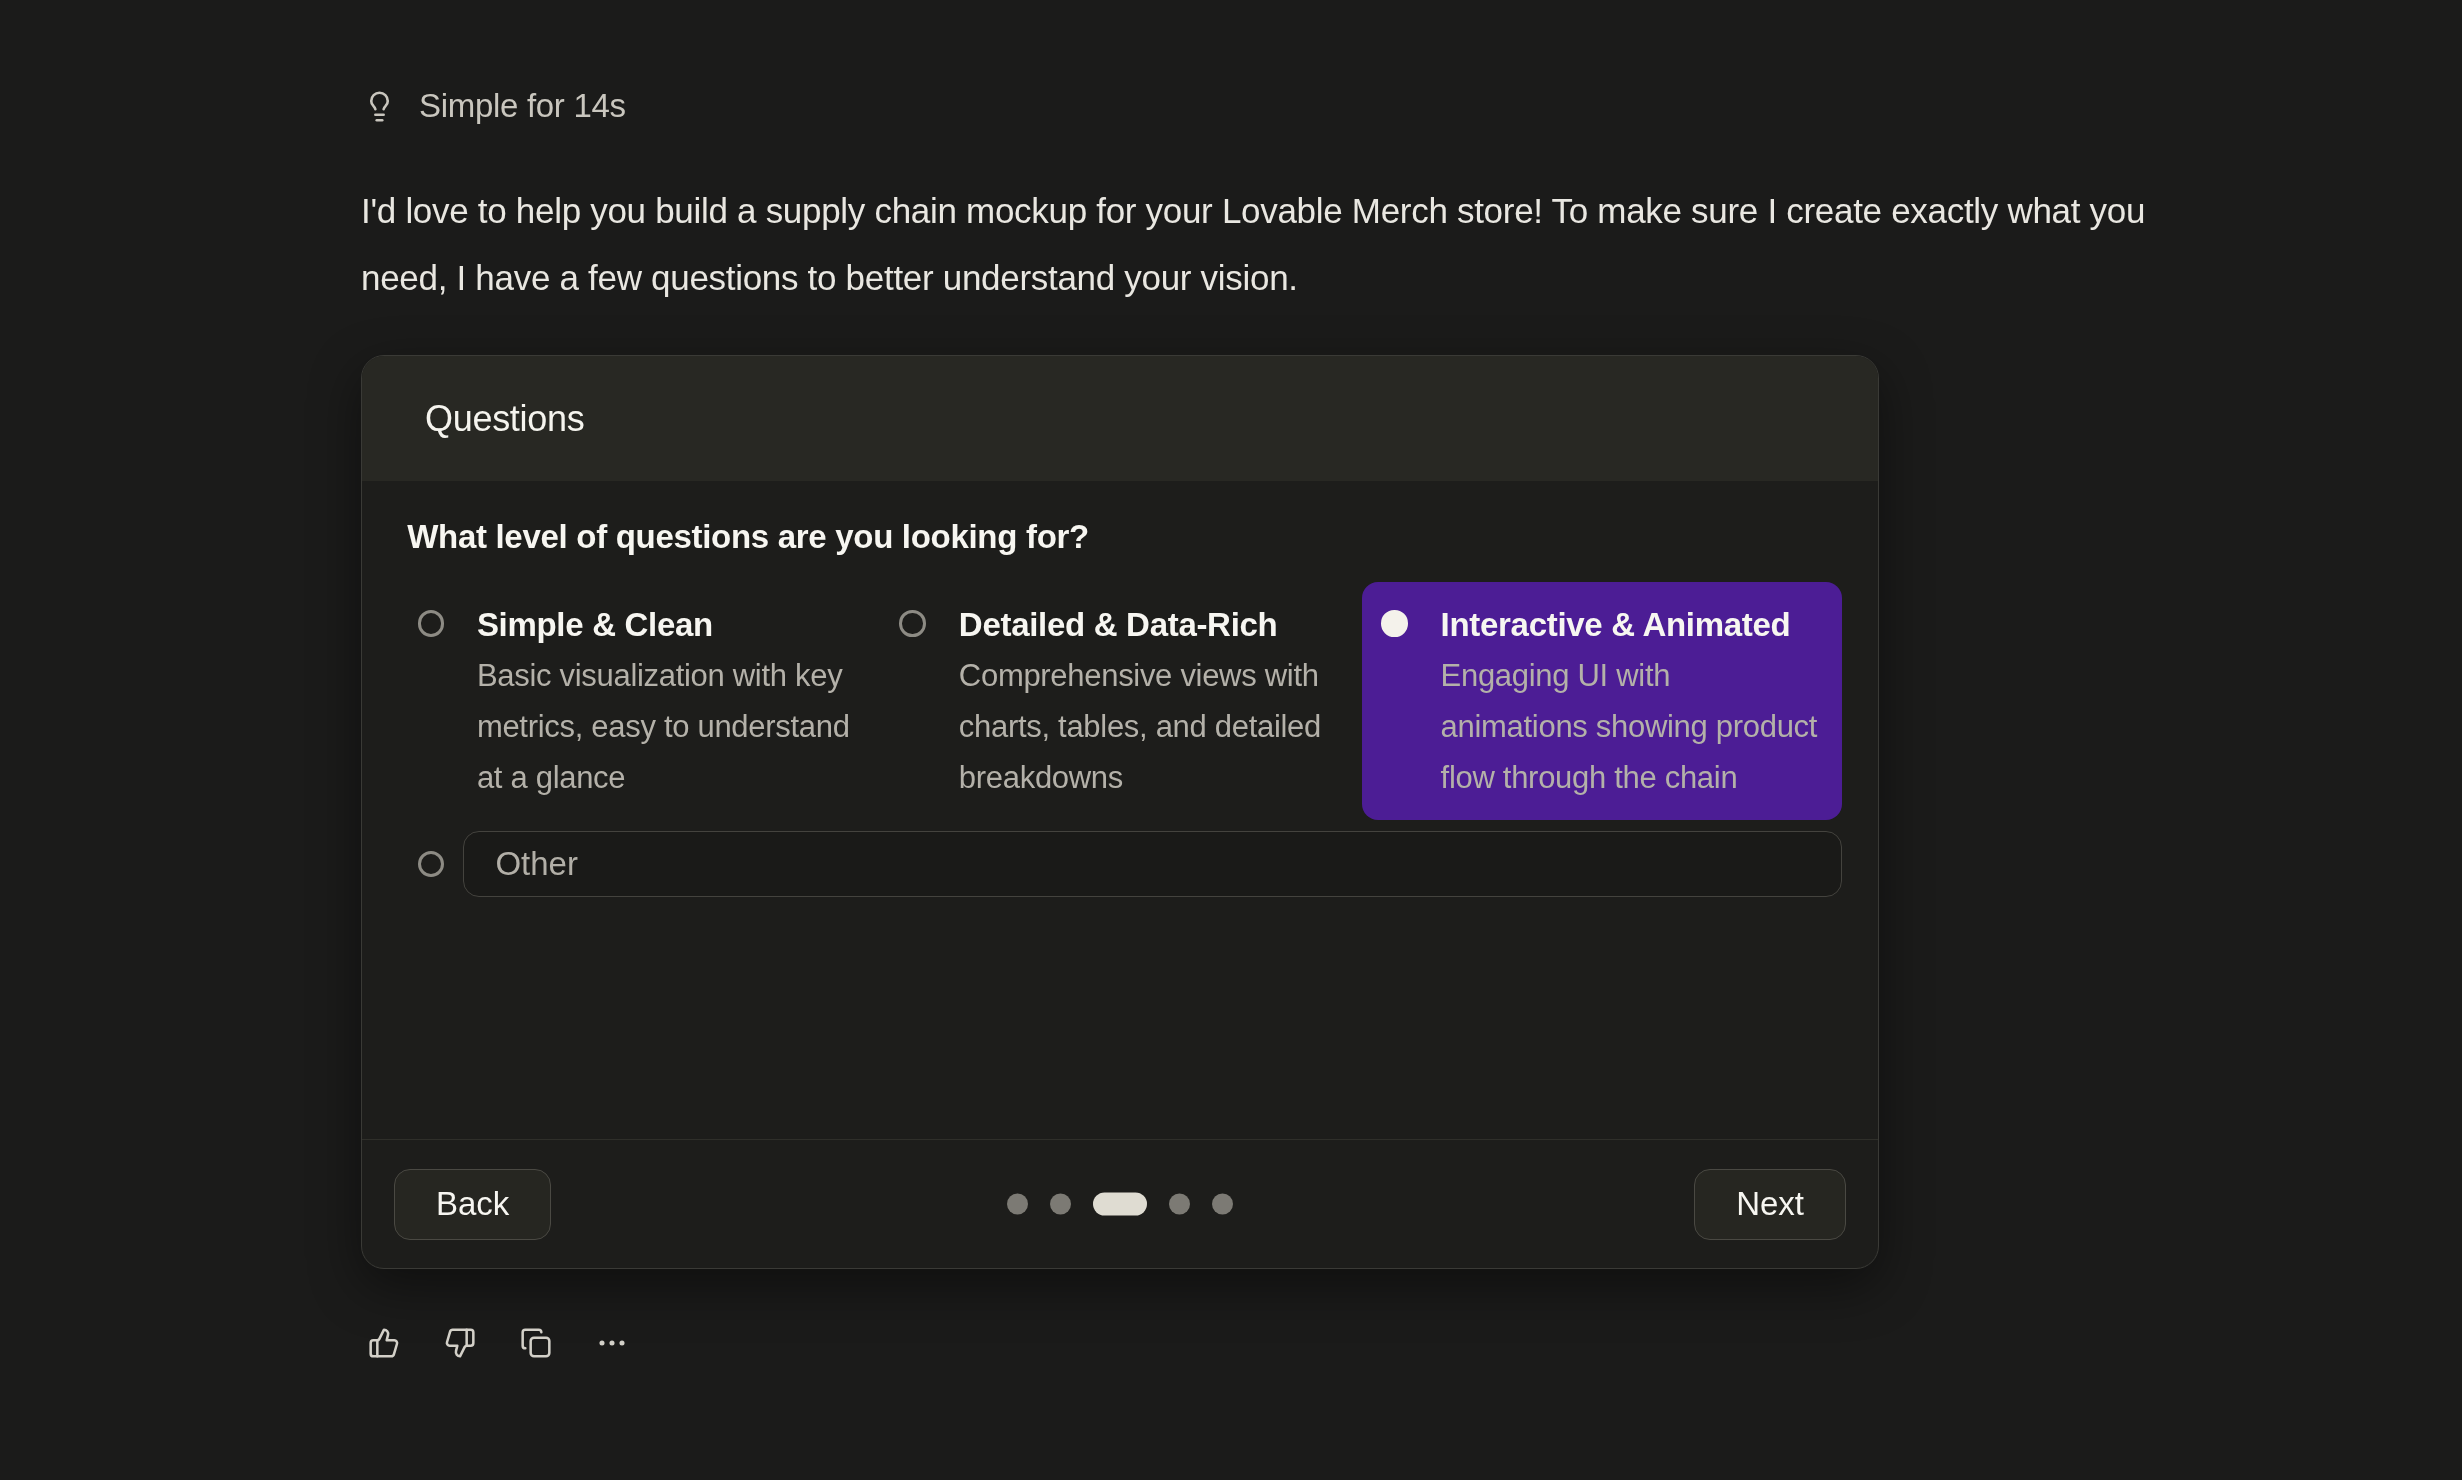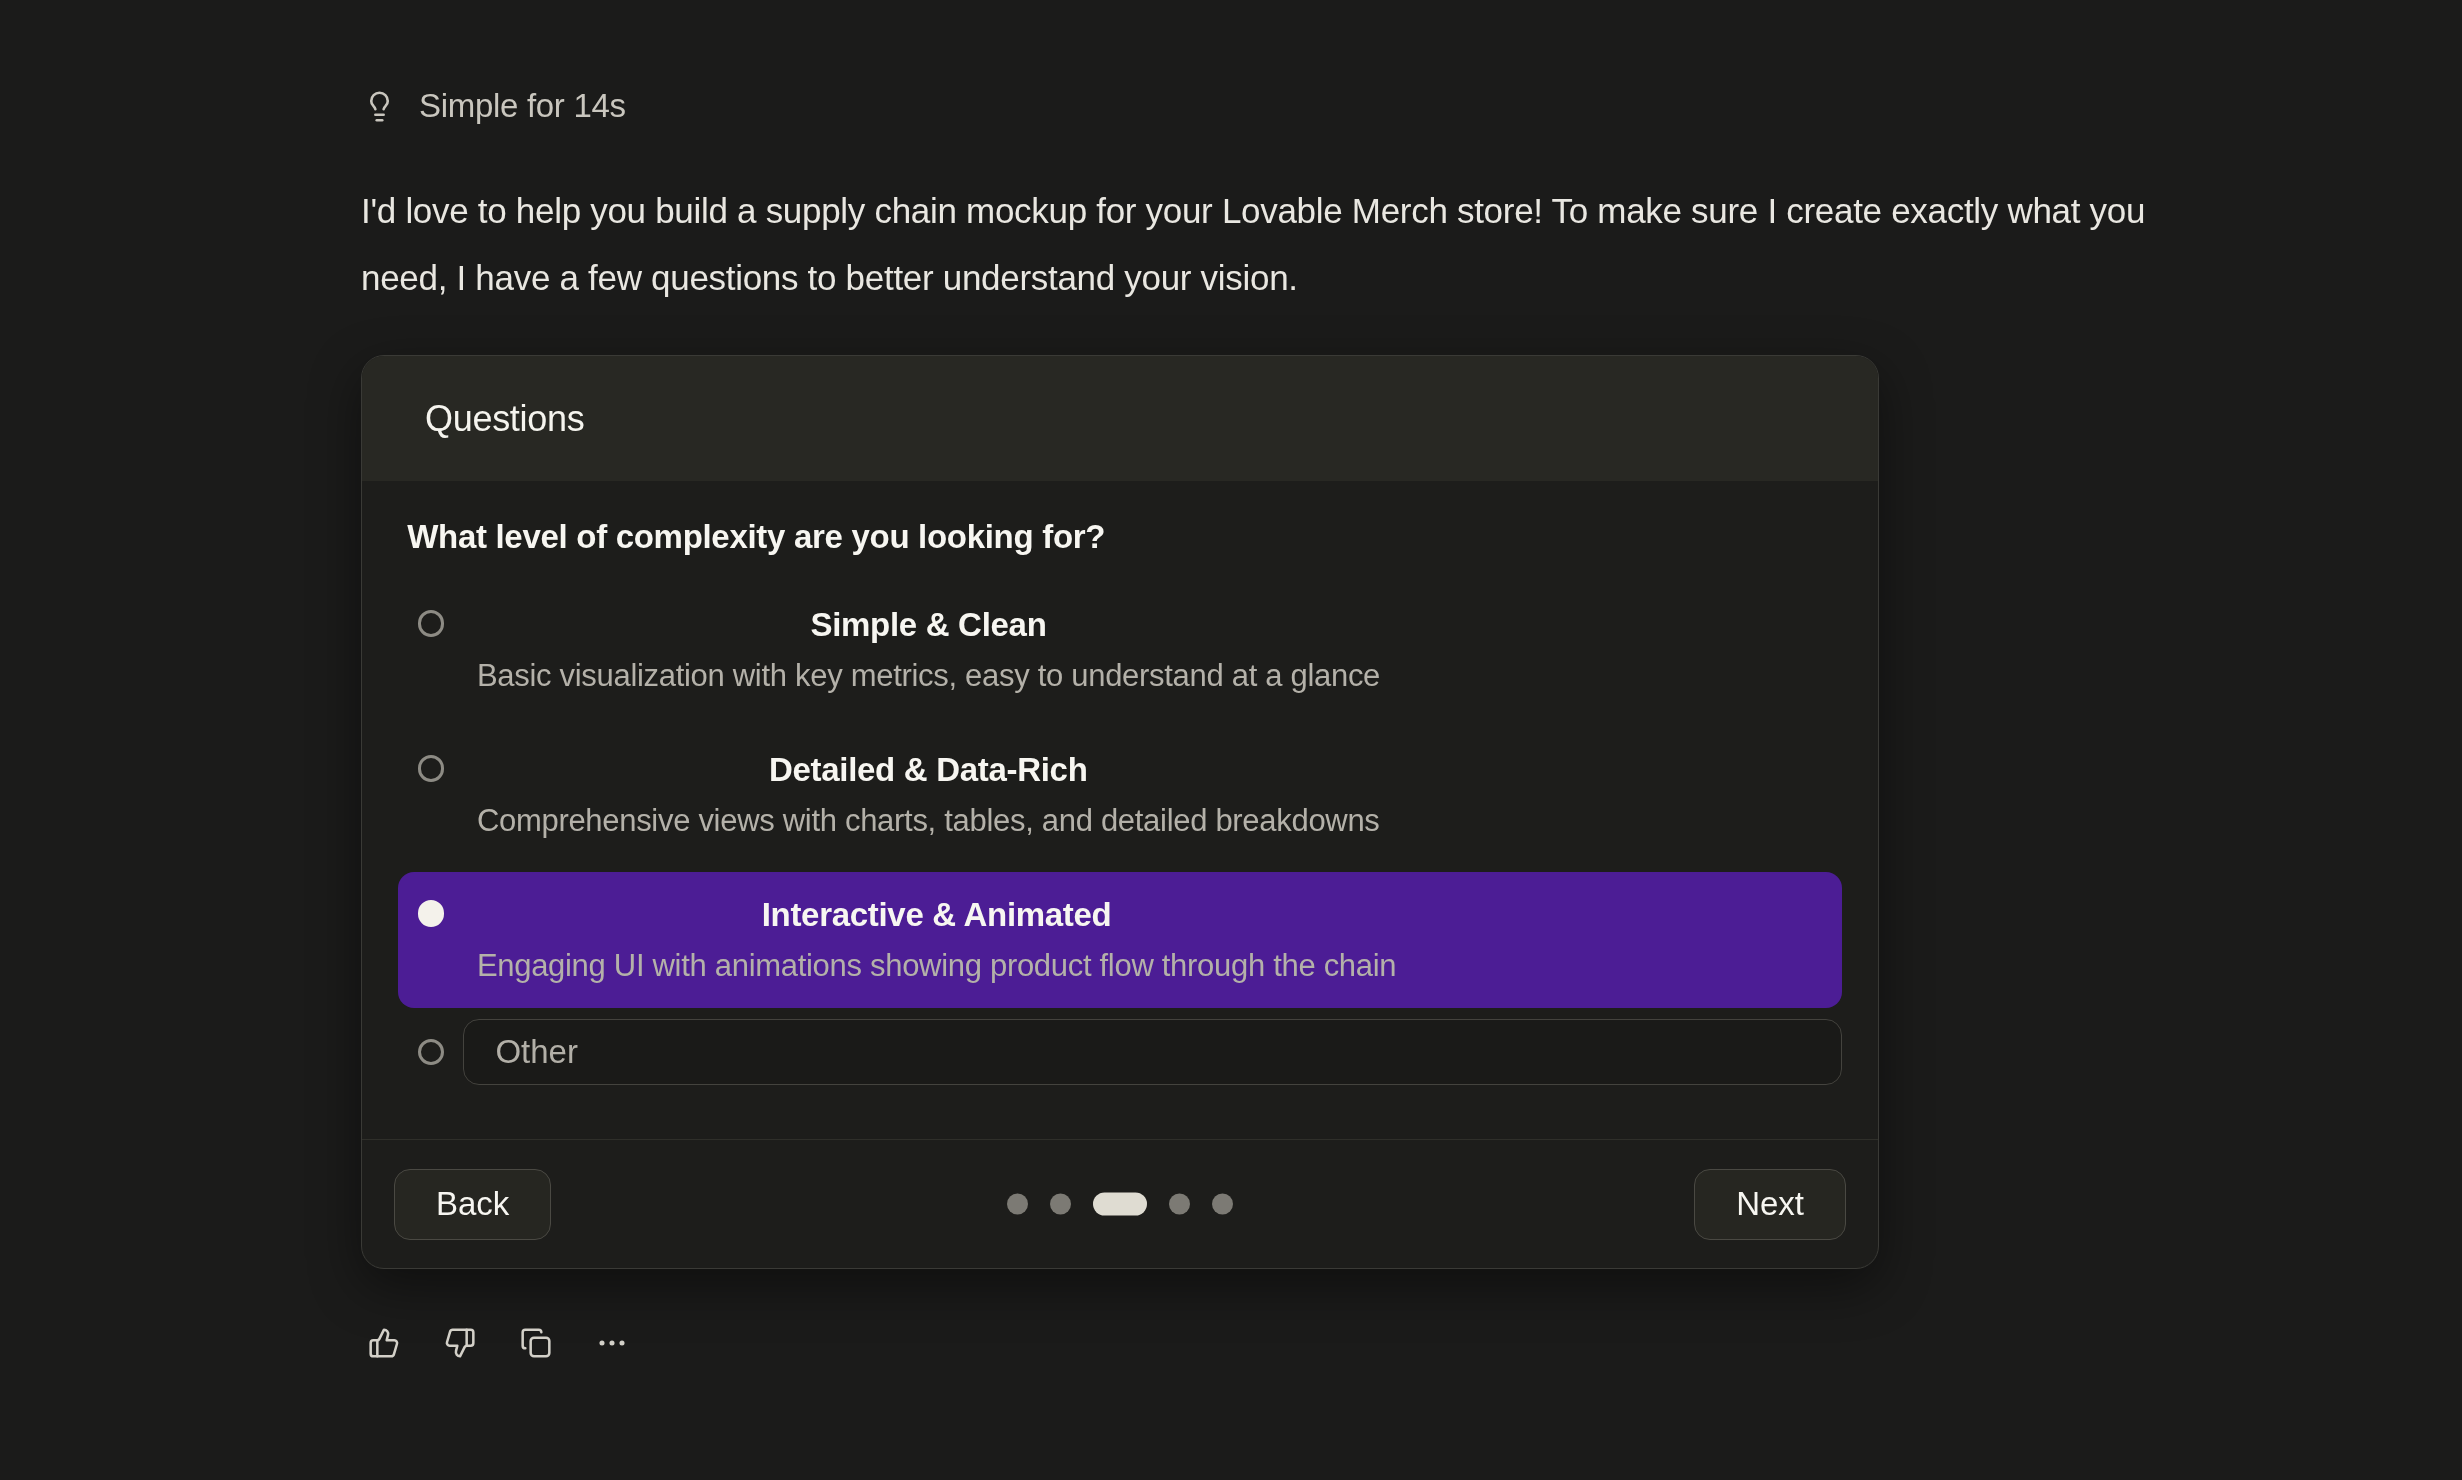--- a/index.html
+++ b/index.html
@@ -49,21 +49,21 @@
   }
   .card-body {
     flex:1 1 auto;
     padding:29px 36px 0 36px;
   }
   .question {
     font-size:33px; font-weight:700; color:#f7f6f1;
     line-height:41px;
     margin:5.7px 0 25px 9.2px;
   }
-  .options { display:flex; flex-direction:column; gap:9px;text-align:center; }
+  .options { display:flex; flex-direction:row; gap:9px; }
   .option {
     display:flex; align-items:flex-start; gap:33px;
     padding:17px 19.5px;
     border-radius:16px;
     cursor:pointer;
   }
   .option.selected { background:#4c1d95; }
   .radio {
     width:26.4px; height:26.4px; flex:none;
     border-radius:50%;
@@ -152,21 +152,21 @@
 </div>
 
 <p class="message">I'd love to help you build a supply chain mockup for your Lovable Merch store! To make sure I create exactly what you need, I have a few questions to better understand your vision.</p>
 
 <div class="card">
   <div class="card-header">
     <span>Questions</span>
   </div>
 
   <div class="card-body">
-    <div class="question">What level of complexity are you looking for?</div>
+    <div class="question">What level of questions are you looking for?</div>
 
     <div class="options">
       <div class="option">
         <span class="radio"></span>
         <div>
           <div class="option-title">Simple &amp; Clean</div>
           <div class="option-desc">Basic visualization with key metrics, easy to understand at a glance</div>
         </div>
       </div>
 

